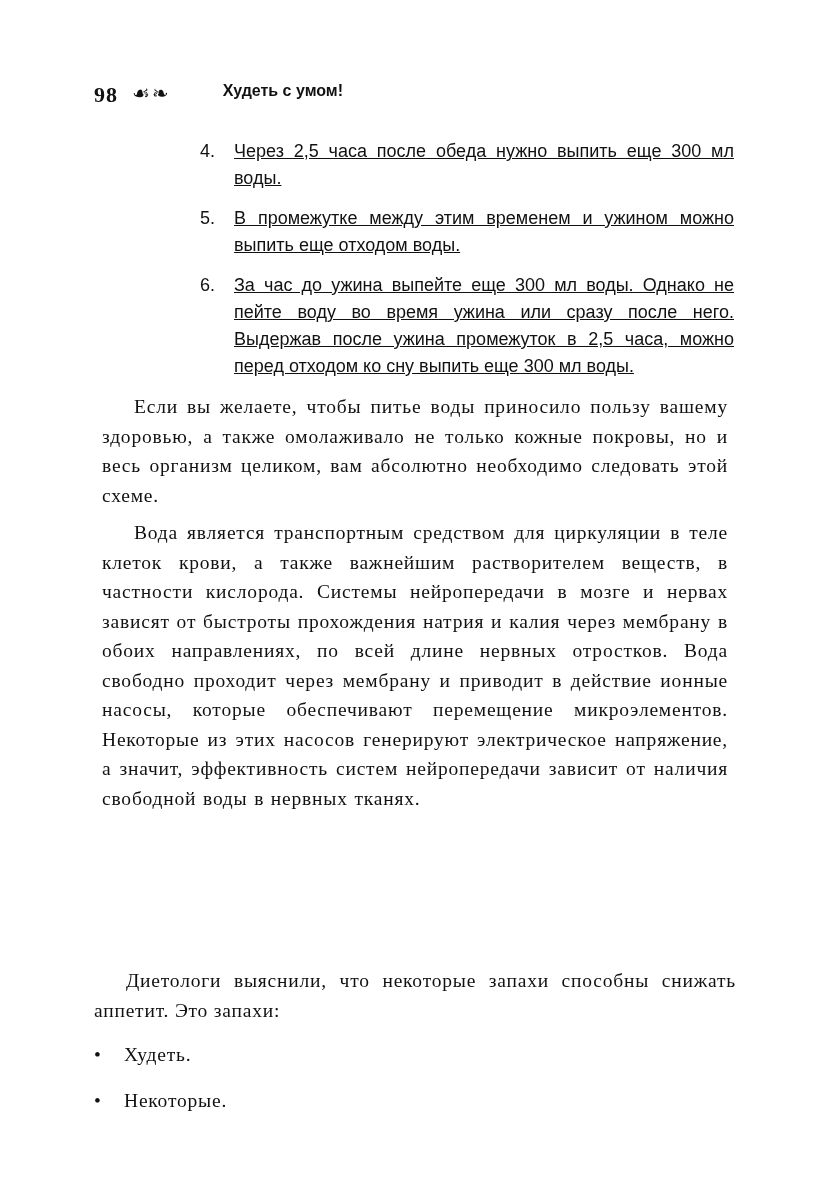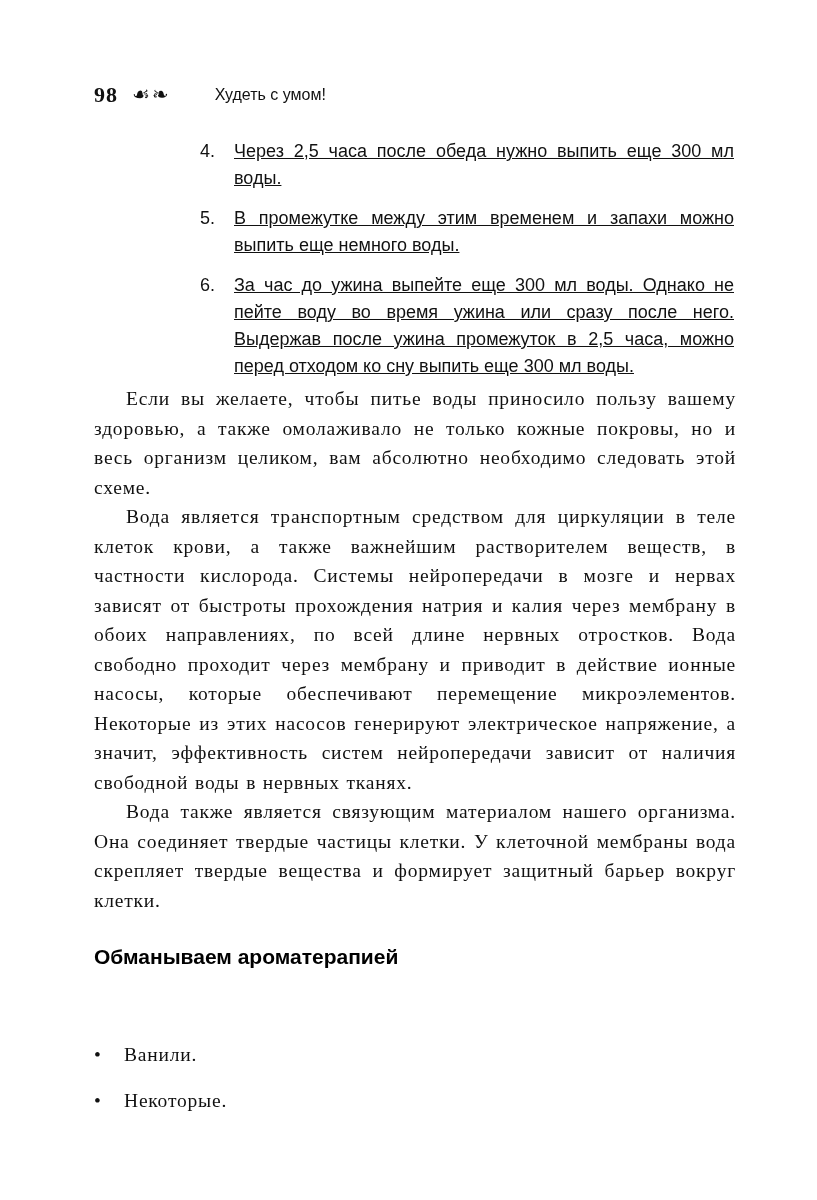--- a/index.html
+++ b/index.html
@@ -17,41 +17,41 @@
     color: #111111;
   }
 
   
   .running-header {
     position: absolute;
     top: 82px;
     left: 94px;
     right: 90px;
     display: flex;
-    align-items: center;
+    align-items: flex-start;
     gap: 14px;
   }
   .page-number {
     font-family: "Liberation Serif", serif;
     font-size: 22px;
     font-weight: 700;
     letter-spacing: 1px;
   }
   .ornament {
     font-family: "DejaVu Sans", sans-serif;
     font-size: 20px;
     letter-spacing: 2px;
     position: relative;
     top: -1px;
   }
   .running-title {
     font-family: "Liberation Sans", sans-serif;
     font-size: 16px;
-    font-weight: 400;
-    margin-left: 30px;
+    font-weight: 700;
+    margin-left: 38px;
   }
 
   
   .numbered-list {
     position: absolute;
     top: 138px;
     left: 200px;
     width: 534px;
     font-family: "Liberation Sans", sans-serif;
     font-size: 18px;
@@ -79,21 +79,21 @@
     left: 94px;
     width: 642px;
     font-family: "Liberation Serif", serif;
     font-size: 19.5px;
     line-height: 29.5px;
     letter-spacing: 0.8px;
     word-spacing: 1px;
     text-align: justify;
   }
   .body-block p {
-    margin: 0;
+    margin: 8px;
     text-indent: 32px;
   }
 
   
   .section-heading {
     position: absolute;
     top: 928px;
     left: 94px;
     width: 642px;
     font-family: "Liberation Sans", sans-serif;
@@ -148,41 +148,42 @@
     <span class="running-title">Худеть с умом!</span>
   </div>
 
   <div class="numbered-list">
     <div class="numbered-item">
       <span class="num">4.</span>
       <span class="itxt">Через 2,5 часа после обеда нужно выпить еще 300 мл воды.</span>
     </div>
     <div class="numbered-item">
       <span class="num">5.</span>
-      <span class="itxt">В промежутке между этим временем и запахи можно выпить еще немного воды.</span>
+      <span class="itxt">В промежутке между этим временем и ужином можно выпить еще отходом воды.</span>
     </div>
     <div class="numbered-item">
       <span class="num">6.</span>
       <span class="itxt">За час до ужина выпейте еще 300 мл воды. Однако не пейте воду во время ужина или сразу после него. Выдержав после ужина промежуток в 2,5 часа, можно перед отходом ко сну выпить еще 300 мл воды.</span>
     </div>
   </div>
 
   <div class="body-block">
     <p>Если вы желаете, чтобы питье воды приносило пользу вашему здоровью, а также омолаживало не только кожные покровы, но и весь организм целиком, вам абсолютно необходимо следовать этой схеме.</p>
     <p>Вода является транспортным средством для циркуляции в теле клеток крови, а также важнейшим растворителем веществ, в частности кислорода. Системы нейропередачи в мозге и нервах зависят от быстроты прохождения натрия и калия через мембрану в обоих направлениях, по всей длине нервных отростков. Вода свободно проходит через мембрану и приводит в действие ионные насосы, которые обеспечивают перемещение микроэлементов. Некоторые из этих насосов генерируют электрическое напряжение, а значит, эффективность систем нейропередачи зависит от наличия свободной воды в нервных тканях.</p>
-    <p>Вода также является связующим материалом нашего организма. Она соединяет твердые частицы клетки. У клеточной мембраны вода скрепляет твердые вещества и формирует защитный барьер вокруг клетки.</p>
   </div>
 
-  <h2 class="section-heading">Обманываем ароматерапией</h2>
 
+  <div class="section-intro">
+    <p>Диетологи выяснили, что некоторые запахи способны снижать аппетит. Это запахи:</p>
+  </div>
 
   <div class="bullet-list">
     <div class="bullet-item">
       <span class="marker">•</span>
-      <span class="btxt">Ванили.</span>
+      <span class="btxt">Худеть.</span>
     </div>
     <div class="bullet-item">
       <span class="marker">•</span>
       <span class="btxt">Некоторые.</span>
     </div>
   </div>
 
 </div>
 
 </body></html>

